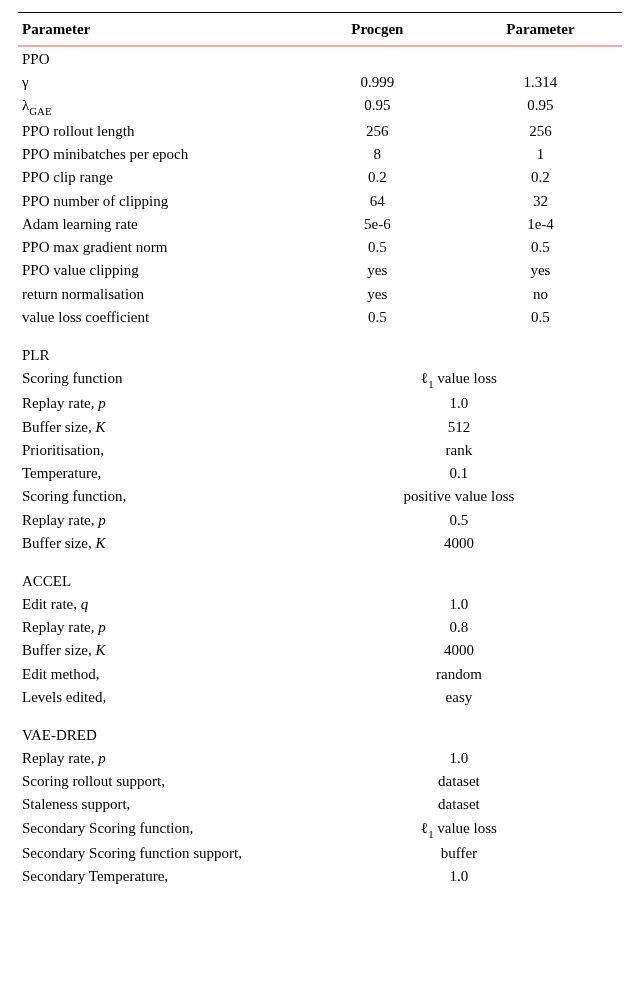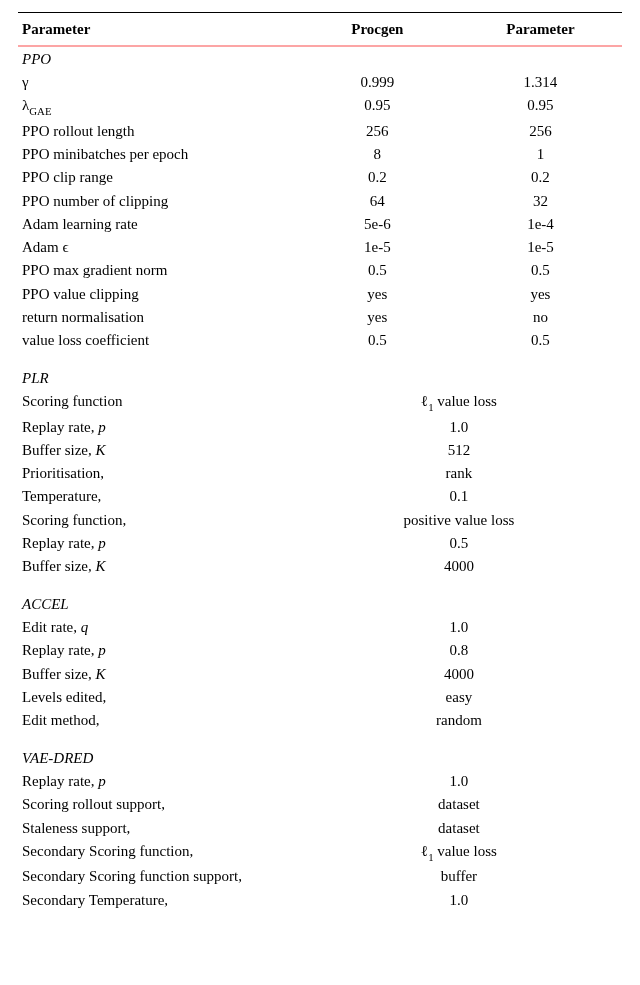--- a/index.html
+++ b/index.html
@@ -40,21 +40,20 @@
   }
   table.hparams td.val {
     text-align: center;
     width: 27%;
     margin-top: 30px;
   }
   tr.section-first td {
     padding-top: 16px;
   }
   tr.section-header td {
-    font-style: italic;
   }
   .sub {
     font-size: 0.72em;
     vertical-align: sub;
     position: relative;
     top: 0.1em;
   }
 </style>
 </head>
 <body>
@@ -101,25 +100,20 @@
           <td class="param">PPO number of clipping</td>
           <td class="val">64</td>
           <td class="val">32</td>
         </tr>
         <tr>
           <td class="param">Adam learning rate</td>
           <td class="val">5e-6</td>
           <td class="val">1e-4</td>
         </tr>
         <tr>
-          <td class="param">Adam ϵ</td>
-          <td class="val">1e-5</td>
-          <td class="val">1e-5</td>
-        </tr>
-        <tr>
           <td class="param">PPO max gradient norm</td>
           <td class="val">0.5</td>
           <td class="val">0.5</td>
         </tr>
         <tr>
           <td class="param">PPO value clipping</td>
           <td class="val">yes</td>
           <td class="val">yes</td>
         </tr>
         <tr>
@@ -176,26 +170,26 @@
         </tr>
         <tr>
           <td class="param">Replay rate, <i>p</i></td>
           <td class="val" colspan="2">0.8</td>
         </tr>
         <tr>
           <td class="param">Buffer size, <i>K</i></td>
           <td class="val" colspan="2">4000</td>
         </tr>
         <tr>
+          <td class="param">Edit method,</td>
+          <td class="val" colspan="2">random</td>
+        </tr>
+        <tr>
           <td class="param">Levels edited,</td>
           <td class="val" colspan="2">easy</td>
-        </tr>
-        <tr>
-          <td class="param">Edit method,</td>
-          <td class="val" colspan="2">random</td>
         </tr>
         <tr class="section-header section-first">
           <td class="param" colspan="3">VAE-DRED</td>
         </tr>
         <tr>
           <td class="param">Replay rate, <i>p</i></td>
           <td class="val" colspan="2">1.0</td>
         </tr>
         <tr>
           <td class="param">Scoring rollout support,</td>

